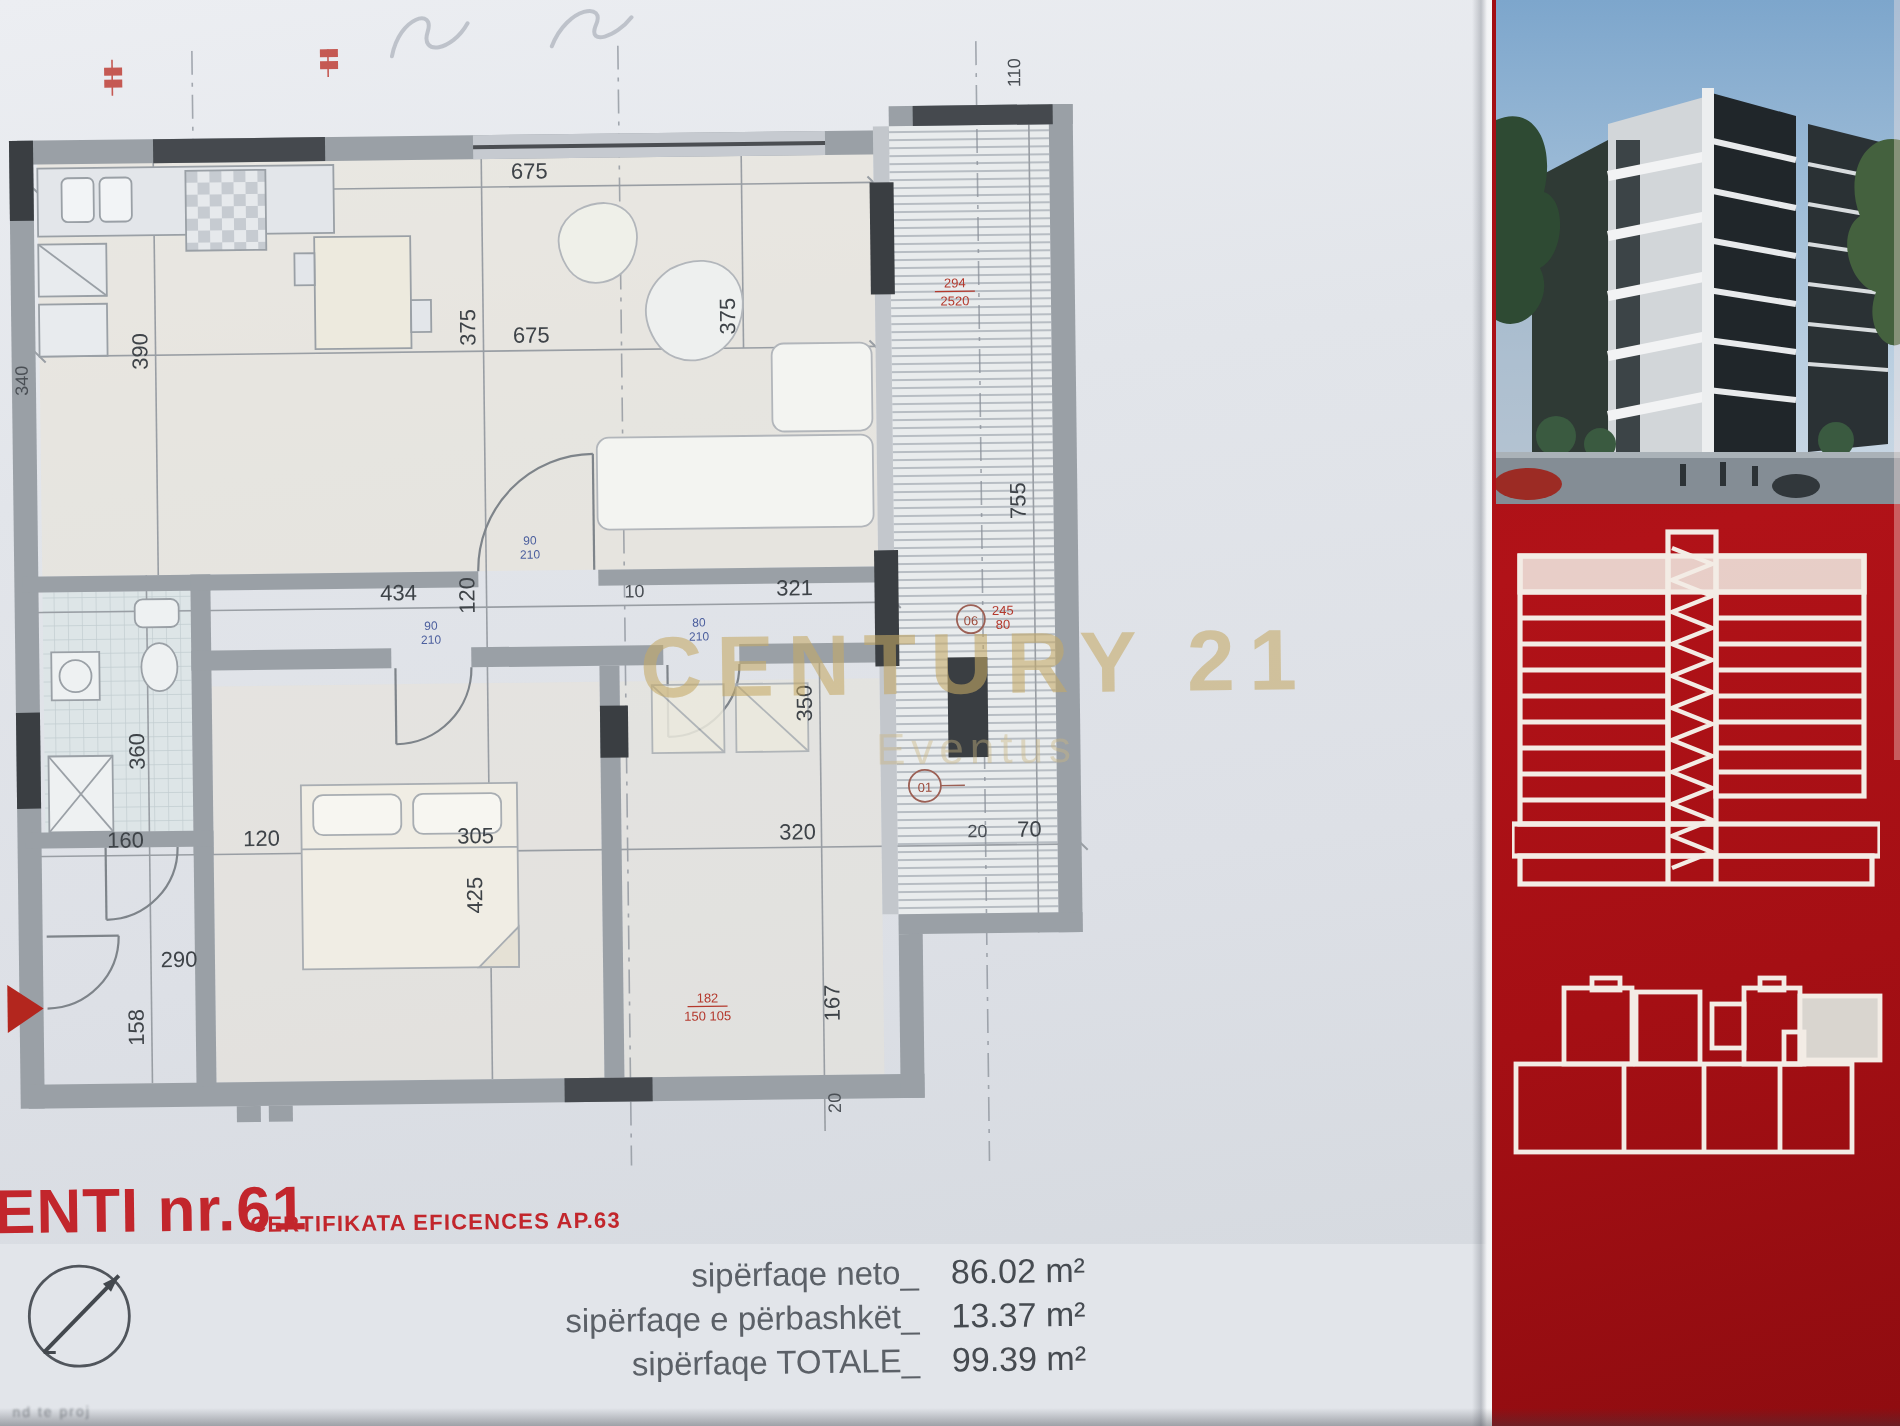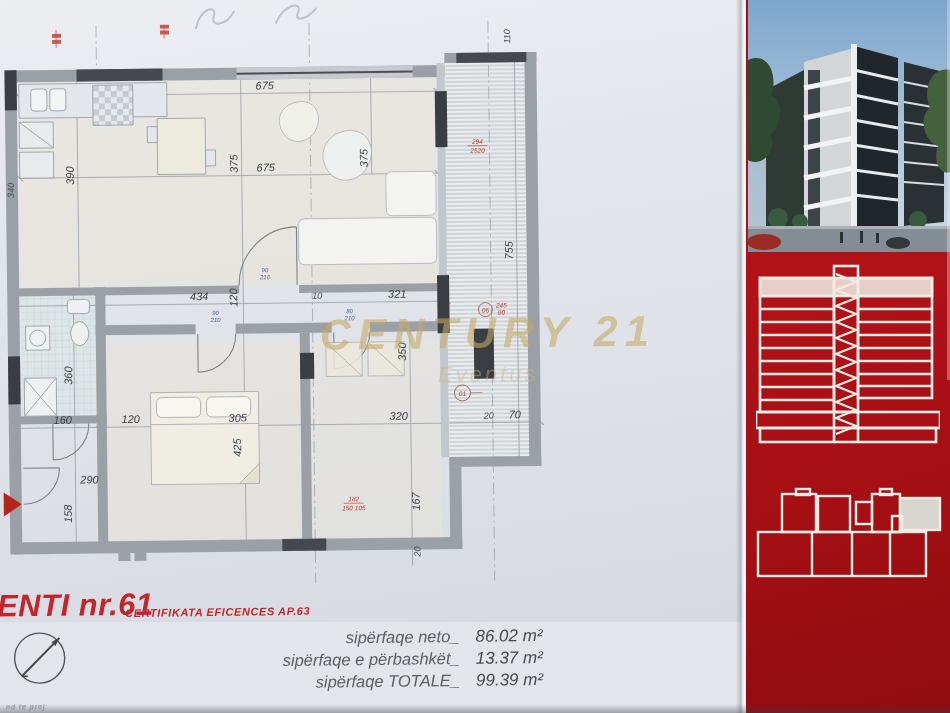--- a/index.html
+++ b/index.html
@@ -1,19 +1,19 @@
 <!DOCTYPE html>
 <html><head>
 <meta charset="utf-8">
 <style>
   html,body{margin:0;padding:0;background:#1a1c1f;}
   *{box-sizing:border-box;font-family:"Liberation Sans",sans-serif;}
   #page{position:relative;width:950px;height:713px;overflow:hidden;background:#e2e5ea;}
   #paper{position:absolute;left:0;top:0;width:744px;height:622px;
-    background:linear-gradient(172deg,#eceef2 0%,#e2e5ea 35%,#dde0e6 70%,#d6dae0 100%);font-style:italic;}
+    background:linear-gradient(172deg,#eceef2 0%,#e2e5ea 35%,#dde0e6 70%,#d6dae0 100%);}
   #paper-inner{position:absolute;left:0;top:0;width:744px;height:713px;transform:rotate(-0.7deg);}
   .plan-svg{position:absolute;left:0;top:22px;}
   .handwriting{position:absolute;left:160px;top:0;}
   
   .watermark{position:absolute;left:318px;top:310px;width:340px;text-align:center;pointer-events:none;}
   .wm-brand{font-size:43px;font-weight:bold;letter-spacing:7px;color:rgba(197,168,101,0.58);white-space:nowrap;}
   .wm-office{margin-top:4px;font-size:22px;letter-spacing:3px;color:rgba(203,182,128,0.42);}
   
   .apt-title{position:absolute;left:-6px;top:584px;font-size:31px;font-weight:bold;color:#c2262c;letter-spacing:0.5px;}
   .cert{position:absolute;left:122px;top:604px;font-size:11px;font-weight:bold;color:#c2262c;letter-spacing:0.6px;}

